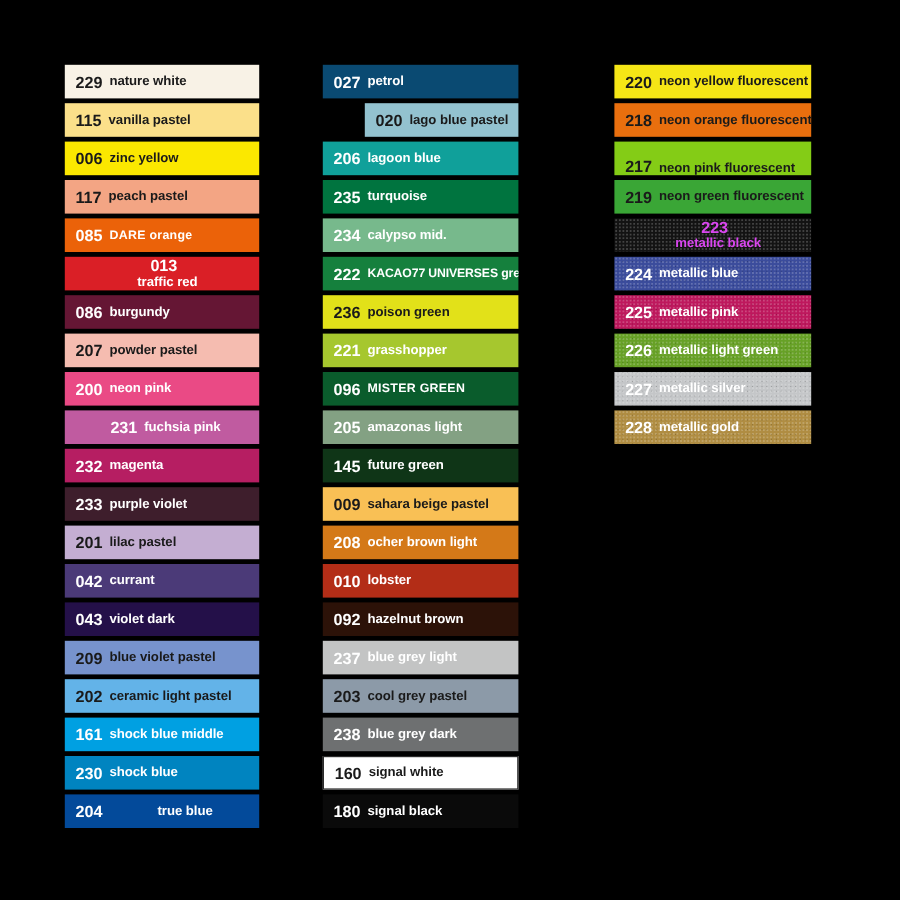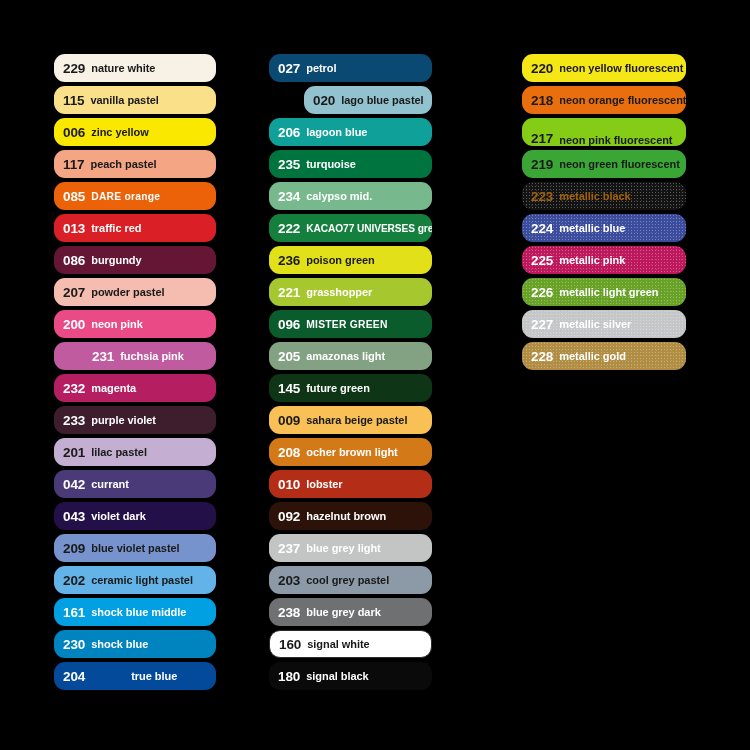--- a/index.html
+++ b/index.html
@@ -22,32 +22,31 @@
   }
   .column {
     position: absolute;
     top: 54px;
     display: flex;
     flex-direction: column;
     gap: 4px;
   }
   #col-1 { left: 54px;  width: 162px; }
   #col-2 { left: 269px; width: 163px; }
-  #col-3 { left: 484px; width: 164px; padding-left: 38px; }
+  #col-3 { left: 474px; width: 164px; padding-left: 38px; }
 
   .swatch {
     position: relative;
     height: 28px;
     box-sizing: border-box;
     display: flex;
     align-items: center;
     padding-left: 9px;
     overflow: hidden;
     white-space: nowrap;
-    border-radius: 11px;
   }
   .swatch .code {
     font-size: 13.5px;
     font-weight: 700;
     letter-spacing: -0.1px;
     margin-right: 6px;
     position: relative;
     z-index: 2;
   }
   .swatch .label {
@@ -101,21 +100,21 @@
         <span class="label">zinc yellow</span>
       </div>
       <div class="swatch" style="background: rgb(243, 165, 132); color: rgb(26, 26, 26);">
         <span class="code">117</span>
         <span class="label">peach pastel</span>
       </div>
       <div class="swatch caps" style="background: rgb(235, 98, 9); color: rgb(255, 255, 255);">
         <span class="code">085</span>
         <span class="label">DARE orange</span>
       </div>
-      <div class="swatch" style="background: rgb(218, 31, 38); color: rgb(255, 255, 255);">
+      <div class="swatch" style="background: rgb(218, 31, 38); color: rgb(255, 255, 255); flex-direction: column;">
         <span class="code">013</span>
         <span class="label">traffic red</span>
       </div>
       <div class="swatch" style="background: rgb(101, 22, 52); color: rgb(255, 255, 255);">
         <span class="code">086</span>
         <span class="label">burgundy</span>
       </div>
       <div class="swatch" style="background: rgb(245, 188, 176); color: rgb(26, 26, 26);">
         <span class="code">207</span>
         <span class="label">powder pastel</span>
@@ -261,21 +260,21 @@
         <span class="label">neon orange fluorescent</span>
       </div>
       <div class="swatch" style="background: #84cc16; color: rgb(26, 26, 26); align-items: flex-end;">
         <span class="code">217</span>
         <span class="label">neon pink fluorescent</span>
       </div>
       <div class="swatch" style="background: rgb(58, 166, 54); color: rgb(26, 26, 26);">
         <span class="code">219</span>
         <span class="label">neon green fluorescent</span>
       </div>
-      <div class="swatch metallic" style="background: rgb(19, 19, 19); color: #a16207;">
+      <div class="swatch metallic" style="background: rgb(19, 19, 19); color: #d946ef; flex-direction: column;">
         <span class="code">223</span>
         <span class="label">metallic black</span>
       </div>
       <div class="swatch metallic" style="background: rgb(59, 76, 156); color: rgb(255, 255, 255);">
         <span class="code">224</span>
         <span class="label">metallic blue</span>
       </div>
       <div class="swatch metallic" style="background: #be185d; color: rgb(255, 255, 255);">
         <span class="code">225</span>
         <span class="label">metallic pink</span>

